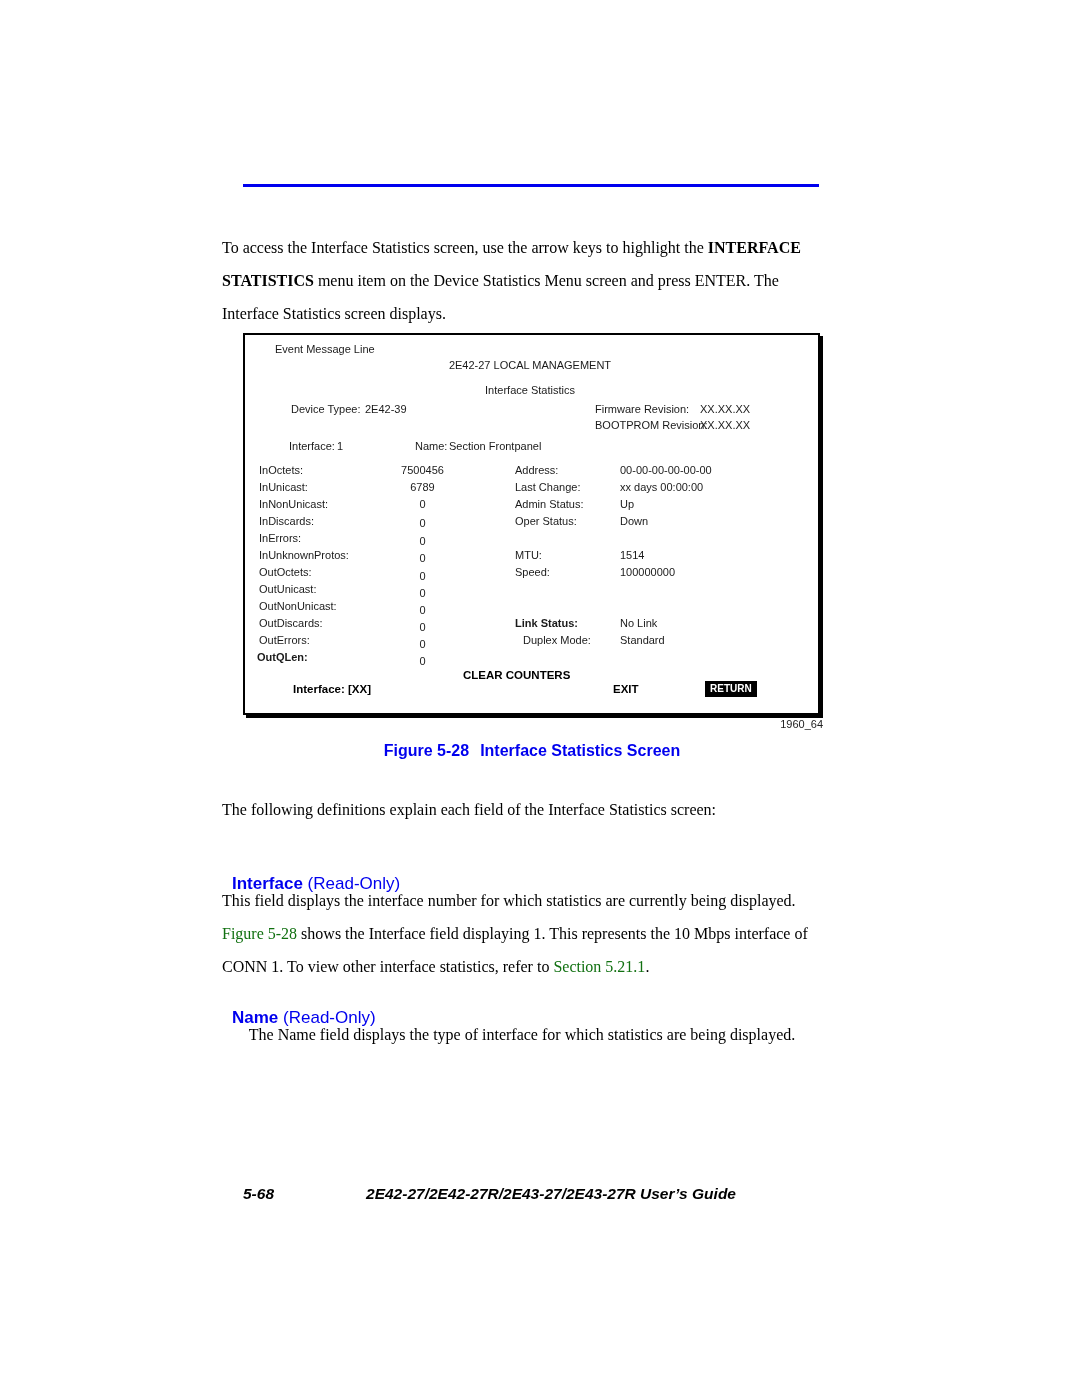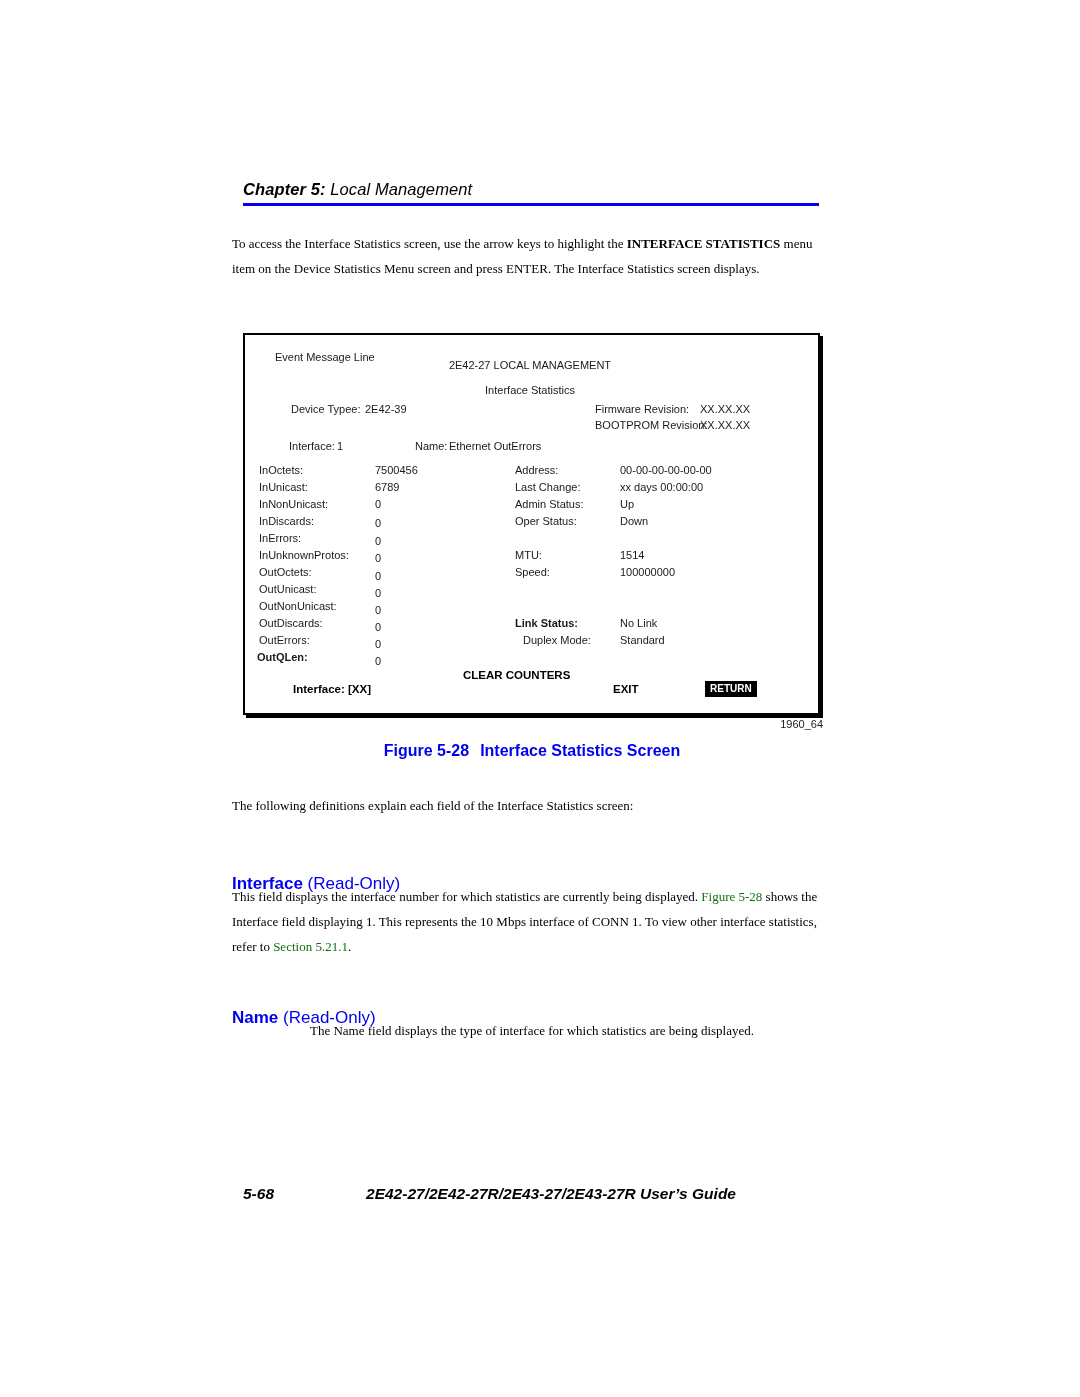--- a/index.html
+++ b/index.html
@@ -36,25 +36,25 @@
   #page-header .hdr-rule {
     margin-top: 4px;
     height: 3px;
     background: #0000ee;
     width: 576px;
   }
 
   
   .prose {
     position: absolute;
-    left: 232px;
+    left: 222px;
     width: 600px;
     font-family: "Liberation Serif", serif;
-    font-size: 13px;
-    line-height: 25px;
+    font-size: 16px;
+    line-height: 33px;
     text-align: left;
   }
   .prose b { font-weight: bold; }
   .xref { color: #107010; }
 
   #intro-paragraph { top: 231px; }
   #defs-intro { top: 793px; }
   #interface-body { top: 884px; }
   #name-body { top: 1018px; text-align: center; }
 
@@ -93,21 +93,21 @@
     font-family: "Liberation Sans", sans-serif;
     font-size: 11px;
     color: #1a1a1a;
   }
   #terminal-screen .tl {
     position: absolute;
     white-space: nowrap;
     line-height: 13px;
   }
   .t-center { text-align: center; }
-  .t-right  { text-align: left; }
+  .t-right  { text-align: center; }
   .t-bold   { font-weight: bold; font-size: 11.5px; color: #000; }
 
   #return-button {
     display: inline-block;
     background: #000000;
     color: #ffffff;
     font-weight: bold;
     font-size: 10px;
     padding: 1px 5px 2px 5px;
   }
@@ -159,50 +159,49 @@
     width: 576px;
     text-align: center;
     padding-left: 40px;
     box-sizing: border-box;
   }
 </style>
 </head>
 <body>
 
 <div id="page-header">
-  <div class="hdr-text"><span class="hdr-chapter">Chapter 5:</span><span class="hdr-title"> Local Management</span></div>
   <div class="hdr-rule"></div>
 </div>
 
 <div class="prose" id="intro-paragraph"><span>To access the Interface Statistics screen, use the arrow keys to highlight the </span><b>INTERFACE STATISTICS</b><span> menu item on the Device Statistics Menu screen and press ENTER. The Interface Statistics screen displays.</span></div>
 
 <div id="figure-block">
 
   <div id="terminal-screen">
 
-    <div class="tl" style="left:14px; top:16px;padding-left:16px;">Event Message Line</div>
+    <div class="tl" style="left:14px; top:8px;padding-left:16px;">Event Message Line</div>
 
     <div class="tl t-center" style="left:60px; top:24px; width:450px;">2E42-27 LOCAL MANAGEMENT</div>
 
     <div class="tl t-center" style="left:60px; top:49px; width:450px;">Interface  Statistics</div>
 
     <div class="tl" style="left:46px; top:68px;">Device Typee:</div>
     <div class="tl" style="left:120px; top:68px;">2E42-39</div>
 
     <div class="tl" style="left:350px; top:68px;">Firmware Revision:</div>
     <div class="tl" style="left:455px; top:68px;">XX.XX.XX</div>
 
     <div class="tl" style="left:350px; top:84px;">BOOTPROM Revision:</div>
     <div class="tl" style="left:455px; top:84px;">XX.XX.XX</div>
 
     <div class="tl" style="left:44px; top:105px;">Interface:</div>
     <div class="tl" style="left:92px; top:105px;">1</div>
 
     <div class="tl" style="left:170px; top:105px;">Name:</div>
-    <div class="tl" style="left:204px; top:105px;">Ethernet OutErrors</div>
+    <div class="tl" style="left:204px; top:105px;">Section Frontpanel</div>
 
     <div class="tl" style="left:14px; top:129px;">InOctets:</div>
     <div class="tl t-right" style="left:130px; top:129px; width:95px;">7500456</div>
     <div class="tl" style="left:14px; top:146px;">InUnicast:</div>
     <div class="tl t-right" style="left:130px; top:146px; width:95px;">6789</div>
     <div class="tl" style="left:14px; top:163px;">InNonUnicast:</div>
     <div class="tl t-right" style="left:130px; top:163px; width:95px;">0</div>
     <div class="tl" style="left:14px; top:180px;">InDiscards:</div>
     <div class="tl t-right" style="left:130px; top:182px; width:95px;">0</div>
     <div class="tl" style="left:14px; top:197px;">InErrors:</div>

